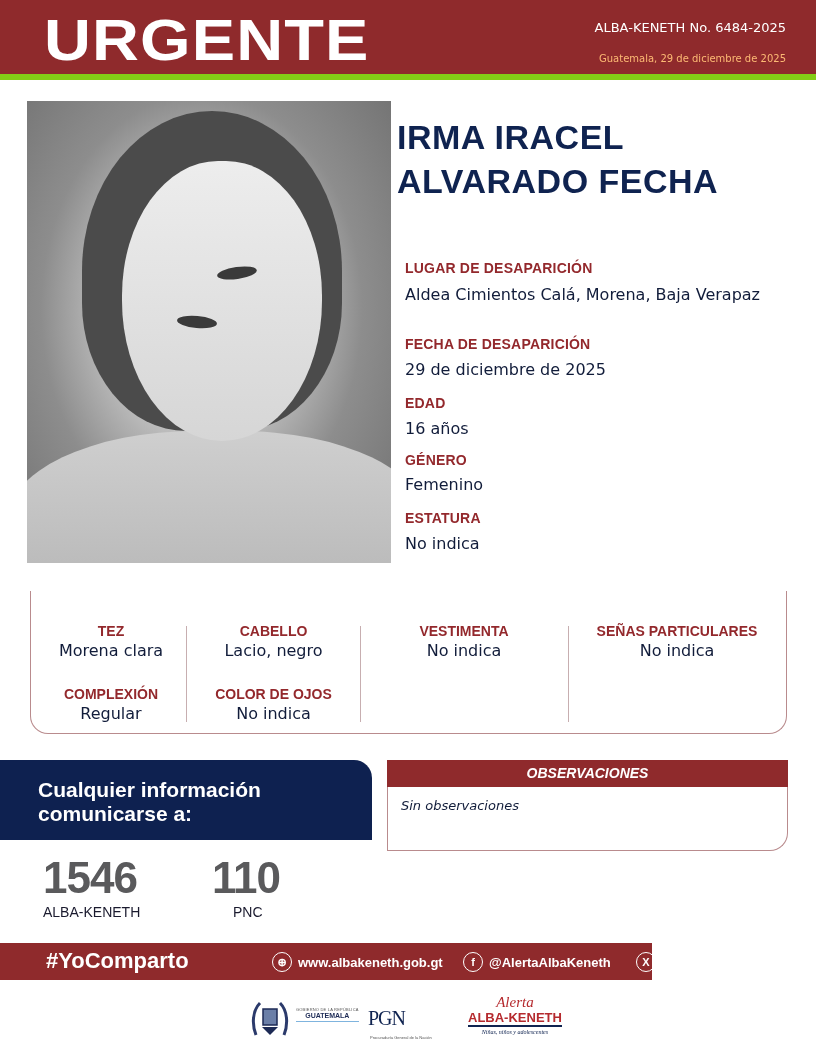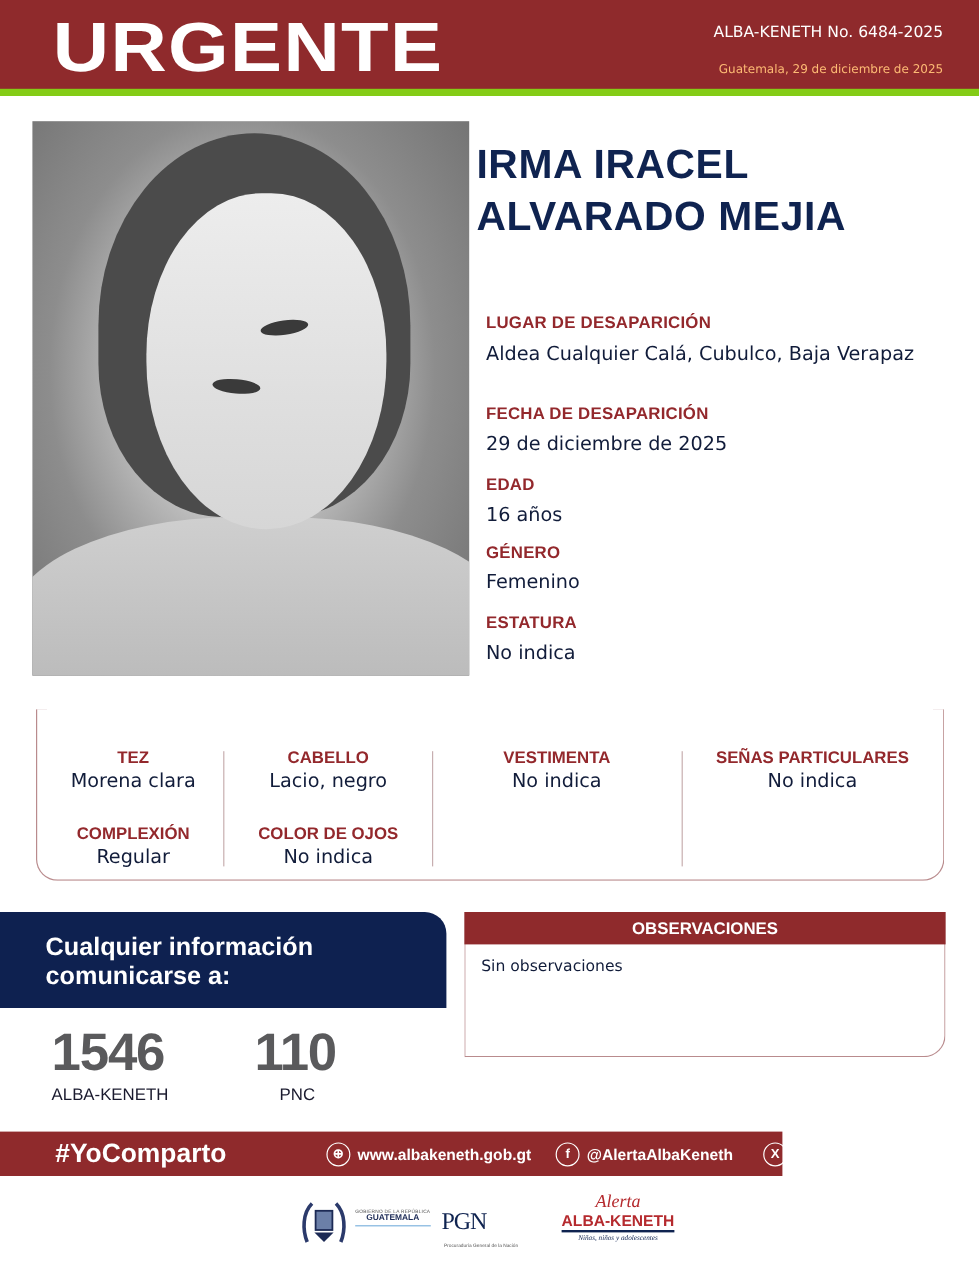--- a/index.html
+++ b/index.html
@@ -28,21 +28,21 @@
   .char-col { position: absolute; top: 26px; text-align: center; }
   .char-sep { position: absolute; top: 35px; width: 1px; height: 96px; background: #c7aeb0; }
   .c-label { display: block; font-family: "Liberation Sans", sans-serif; font-weight: 900; font-size: 14px; color: #93282c; }
   .c-value { display: block; font-family: "DejaVu Sans", sans-serif; font-size: 16px; color: #111c3a; margin-top: 2px; }
 
   .contact-box { position: absolute; left: 0; top: 760px; width: 372px; height: 80px; background: #0e2150; border-radius: 0 18px 0 0; }
   .contact-text { position: absolute; left: 38px; top: 18px; font-family: "Liberation Sans", sans-serif; font-weight: 700; font-size: 21px; line-height: 24px; color: #ffffff; }
   .phone-num { position: absolute; font-family: "Liberation Sans", sans-serif; font-weight: 900; font-size: 44px; color: #5a5a5c; letter-spacing: -1px; }
   .phone-lbl { position: absolute; font-family: "Liberation Sans", sans-serif; font-size: 14px; color: #1a1a2e; }
 
-  .obs-box { position: absolute; left: 387px; top: 760px; width: 401px; height: 121px; border: 1px solid #b98b8d; border-top: none; border-radius: 0 0 18px 0; }
+  .obs-box { position: absolute; left: 387px; top: 760px; width: 401px; height: 91px; border: 1px solid #b98b8d; border-top: none; border-radius: 0 0 18px 0; font-style: italic; }
   .obs-head { position: absolute; left: -1px; top: 0; width: 401px; height: 27px; background: #8f2a2c; color: #ffffff; text-align: center; font-family: "Liberation Sans", sans-serif; font-weight: 900; font-size: 14px; line-height: 27px; }
   .obs-text { position: absolute; left: 13px; top: 38px; font-family: "DejaVu Sans", sans-serif; font-size: 13px; color: #111c3a; }
 
   .footer-bar { position: absolute; left: 0; top: 943px; width: 652px; height: 37px; background: #8f2a2c; }
   .hashtag { position: absolute; left: 46px; top: 4px; font-family: "Liberation Sans", sans-serif; font-weight: 900; font-size: 22px; color: #ffffff; line-height: 28px; }
   .social { position: absolute; top: 9px; display: flex; align-items: center; gap: 6px; color: #ffffff; font-family: "Liberation Sans", sans-serif; font-weight: 700; font-size: 13px; }
   .soc-icon { width: 20px; height: 20px; border: 1.5px solid #ffffff; border-radius: 50%; display: inline-flex; align-items: center; justify-content: center; font-size: 11px; font-weight: 700; color: #ffffff; line-height: 1; }
 
   .logos { position: absolute; top: 995px; left: 250px; width: 320px; height: 50px; }
   .logo-gt { position: absolute; left: 0; top: 2px; width: 40px; height: 42px; }
@@ -68,25 +68,25 @@
 <div class="photo">
   <div class="hair"></div>
   <div class="shoulders"></div>
   <div class="face"></div>
   <div class="eye" style="left:150px;top:215px;transform:rotate(5deg);"></div>
   <div class="eye" style="left:190px;top:166px;transform:rotate(-8deg);"></div>
 </div>
 
 <div class="name">
   <div>IRMA IRACEL</div>
-  <div>ALVARADO MEJIA</div>
+  <div>ALVARADO FECHA</div>
 </div>
 
 <div class="field-label" style="top:260px;">LUGAR DE DESAPARICIÓN</div>
-<div class="field-value" style="top:285px;">Aldea Cualquier Calá, Cubulco, Baja Verapaz</div>
+<div class="field-value" style="top:285px;">Aldea Cimientos Calá, Morena, Baja Verapaz</div>
 
 <div class="field-label" style="top:336px;">FECHA DE DESAPARICIÓN</div>
 <div class="field-value" style="top:360px;">29 de diciembre de 2025</div>
 
 <div class="field-label" style="top:395px;">EDAD</div>
 <div class="field-value" style="top:419px;">16 años</div>
 
 <div class="field-label" style="top:452px;">GÉNERO</div>
 <div class="field-value" style="top:475px;">Femenino</div>
 

